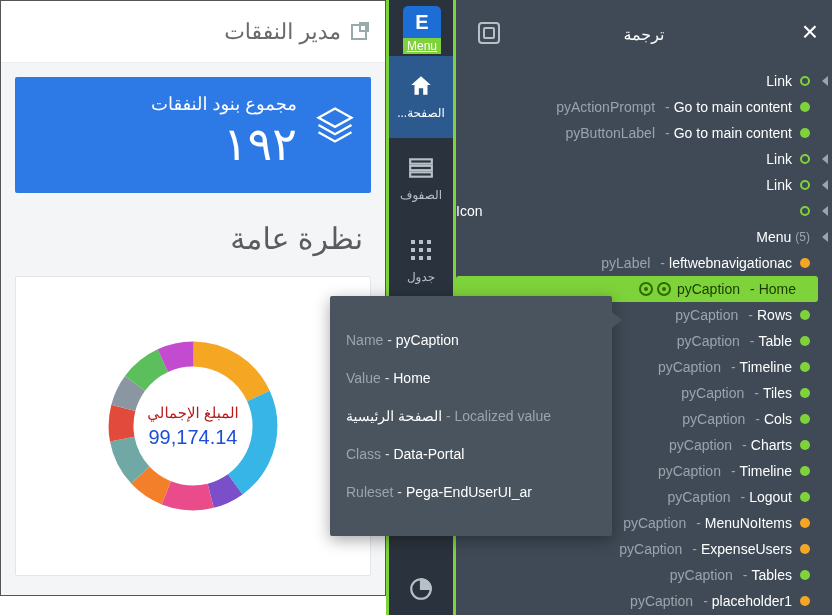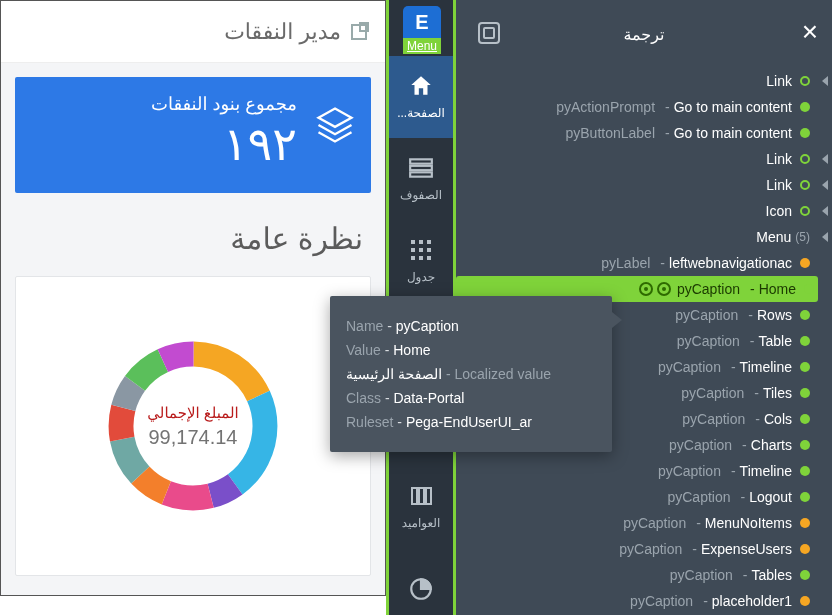--- a/index.html
+++ b/index.html
@@ -46,25 +46,25 @@
   .pv-collapse::before{ content:""; position:absolute; right:-4px; top:-4px; width:6px;height:6px;border:2px solid #9aa;}
   .pv-card { margin: 14px; background:#2d79e6; color:#fff; border-radius:2px; height:116px; position:relative; }
   .pv-card-title { position:absolute; top:16px; right:74px; font-size:18px; }
   .pv-card-value { position:absolute; bottom:22px; right:74px; font-size:46px; font-weight:300; letter-spacing:2px;}
   .pv-card-icon { position:absolute; top:26px; right:14px; width:44px; height:44px; }
   .pv-section-title { text-align:right; padding: 14px 22px; font-size:30px; color:#5b5b5b; }
   .pv-chart-card { margin: 6px 14px 14px; background:#fff; border:1px solid #e3e5e8; border-radius:2px; height:300px; position:relative;}
   .donut-wrap { position:absolute; left:50%; top:50%; transform:translate(-50%,-50%); width:190px; height:190px; }
   .donut-center { position:absolute; left:50%; top:50%; transform:translate(-50%,-50%); text-align:center; }
   .donut-center .lbl { color:#b91c1c; font-size:15px; margin-bottom:4px;}
-  .donut-center .val { color:#737373; font-size:20px; }
+  .donut-center .val { color:#1d4ed8; font-size:20px; }
 
   
   .tooltip { position:absolute; left: 330px; top: 296px; width:282px; background:#4a545f; color:#d9dde1; font-size:14px; padding:14px 16px; border-radius:2px; box-shadow:0 4px 16px rgba(0,0,0,.35); z-index:100;}
-  .tooltip .trow { margin:8px 0; }
+  .tooltip .trow { margin:22px 0; }
   .tooltip .tlabel { color:#9aa4ad; }
   .tooltip .tval { color:#fff; }
   .tooltip::after { content:""; position:absolute; right:-10px; top:16px; width:0;height:0; border-top:8px solid transparent; border-bottom:8px solid transparent; border-left:10px solid #4a545f;}
 </style>
 </head>
 <body>
 
 <div class="preview">
   <div class="pv-header">
     <span class="pv-title">مدير النفقات</span>
@@ -210,21 +210,21 @@
       <div class="tree-row" style="padding-right: 4px;">
         <span class="value">Link</span>
         <span class="dot dot-green-o"></span>
         <span class="tree-arrow"></span>
       </div>
       <div class="tree-row" style="padding-right: 4px;">
         <span class="value">Link</span>
         <span class="dot dot-green-o"></span>
         <span class="tree-arrow"></span>
       </div>
-      <div class="tree-row" style="padding-right: 4px;">
+      <div class="tree-row" style="padding-right: 4px; justify-content: space-between;">
         <span class="value">Icon</span>
         <span class="dot dot-green-o"></span>
         <span class="tree-arrow"></span>
       </div>
       <div class="tree-row" style="padding-right: 4px;">
         <span class="value">Menu</span>
         <span class="count">(5)</span>
         <span class="tree-arrow"></span>
       </div>
       <div class="tree-row" style="padding-right: 4px;">

